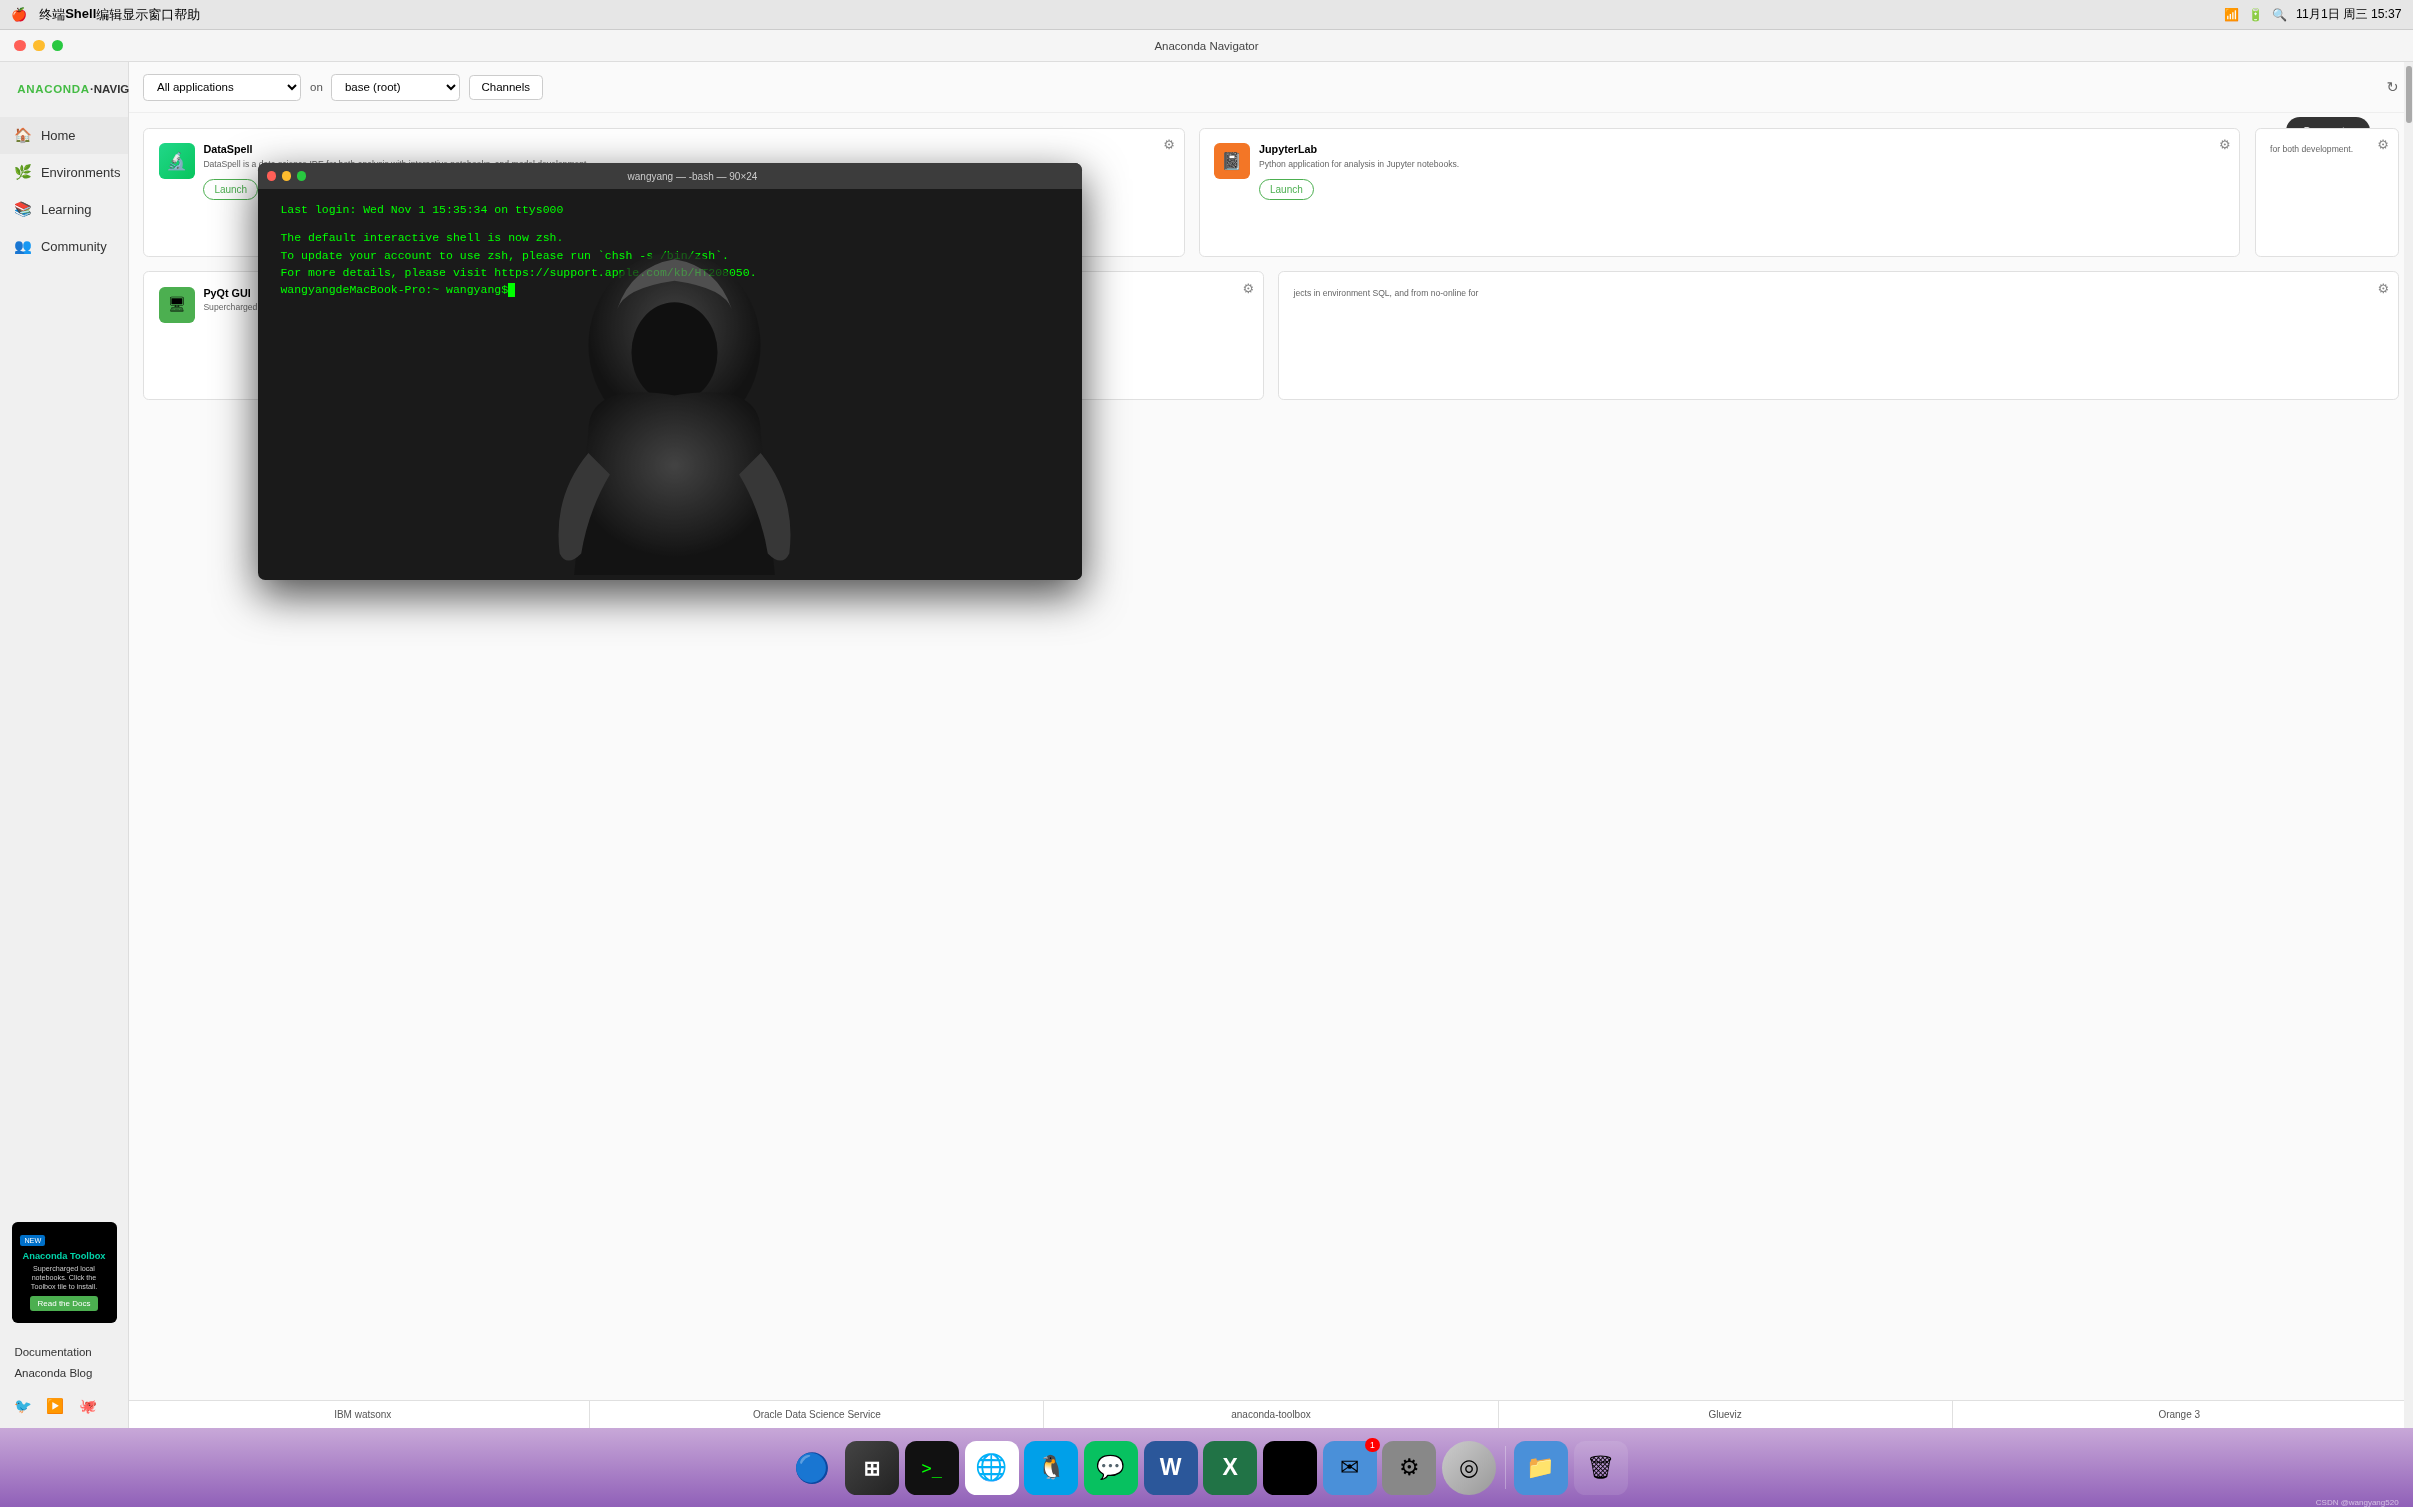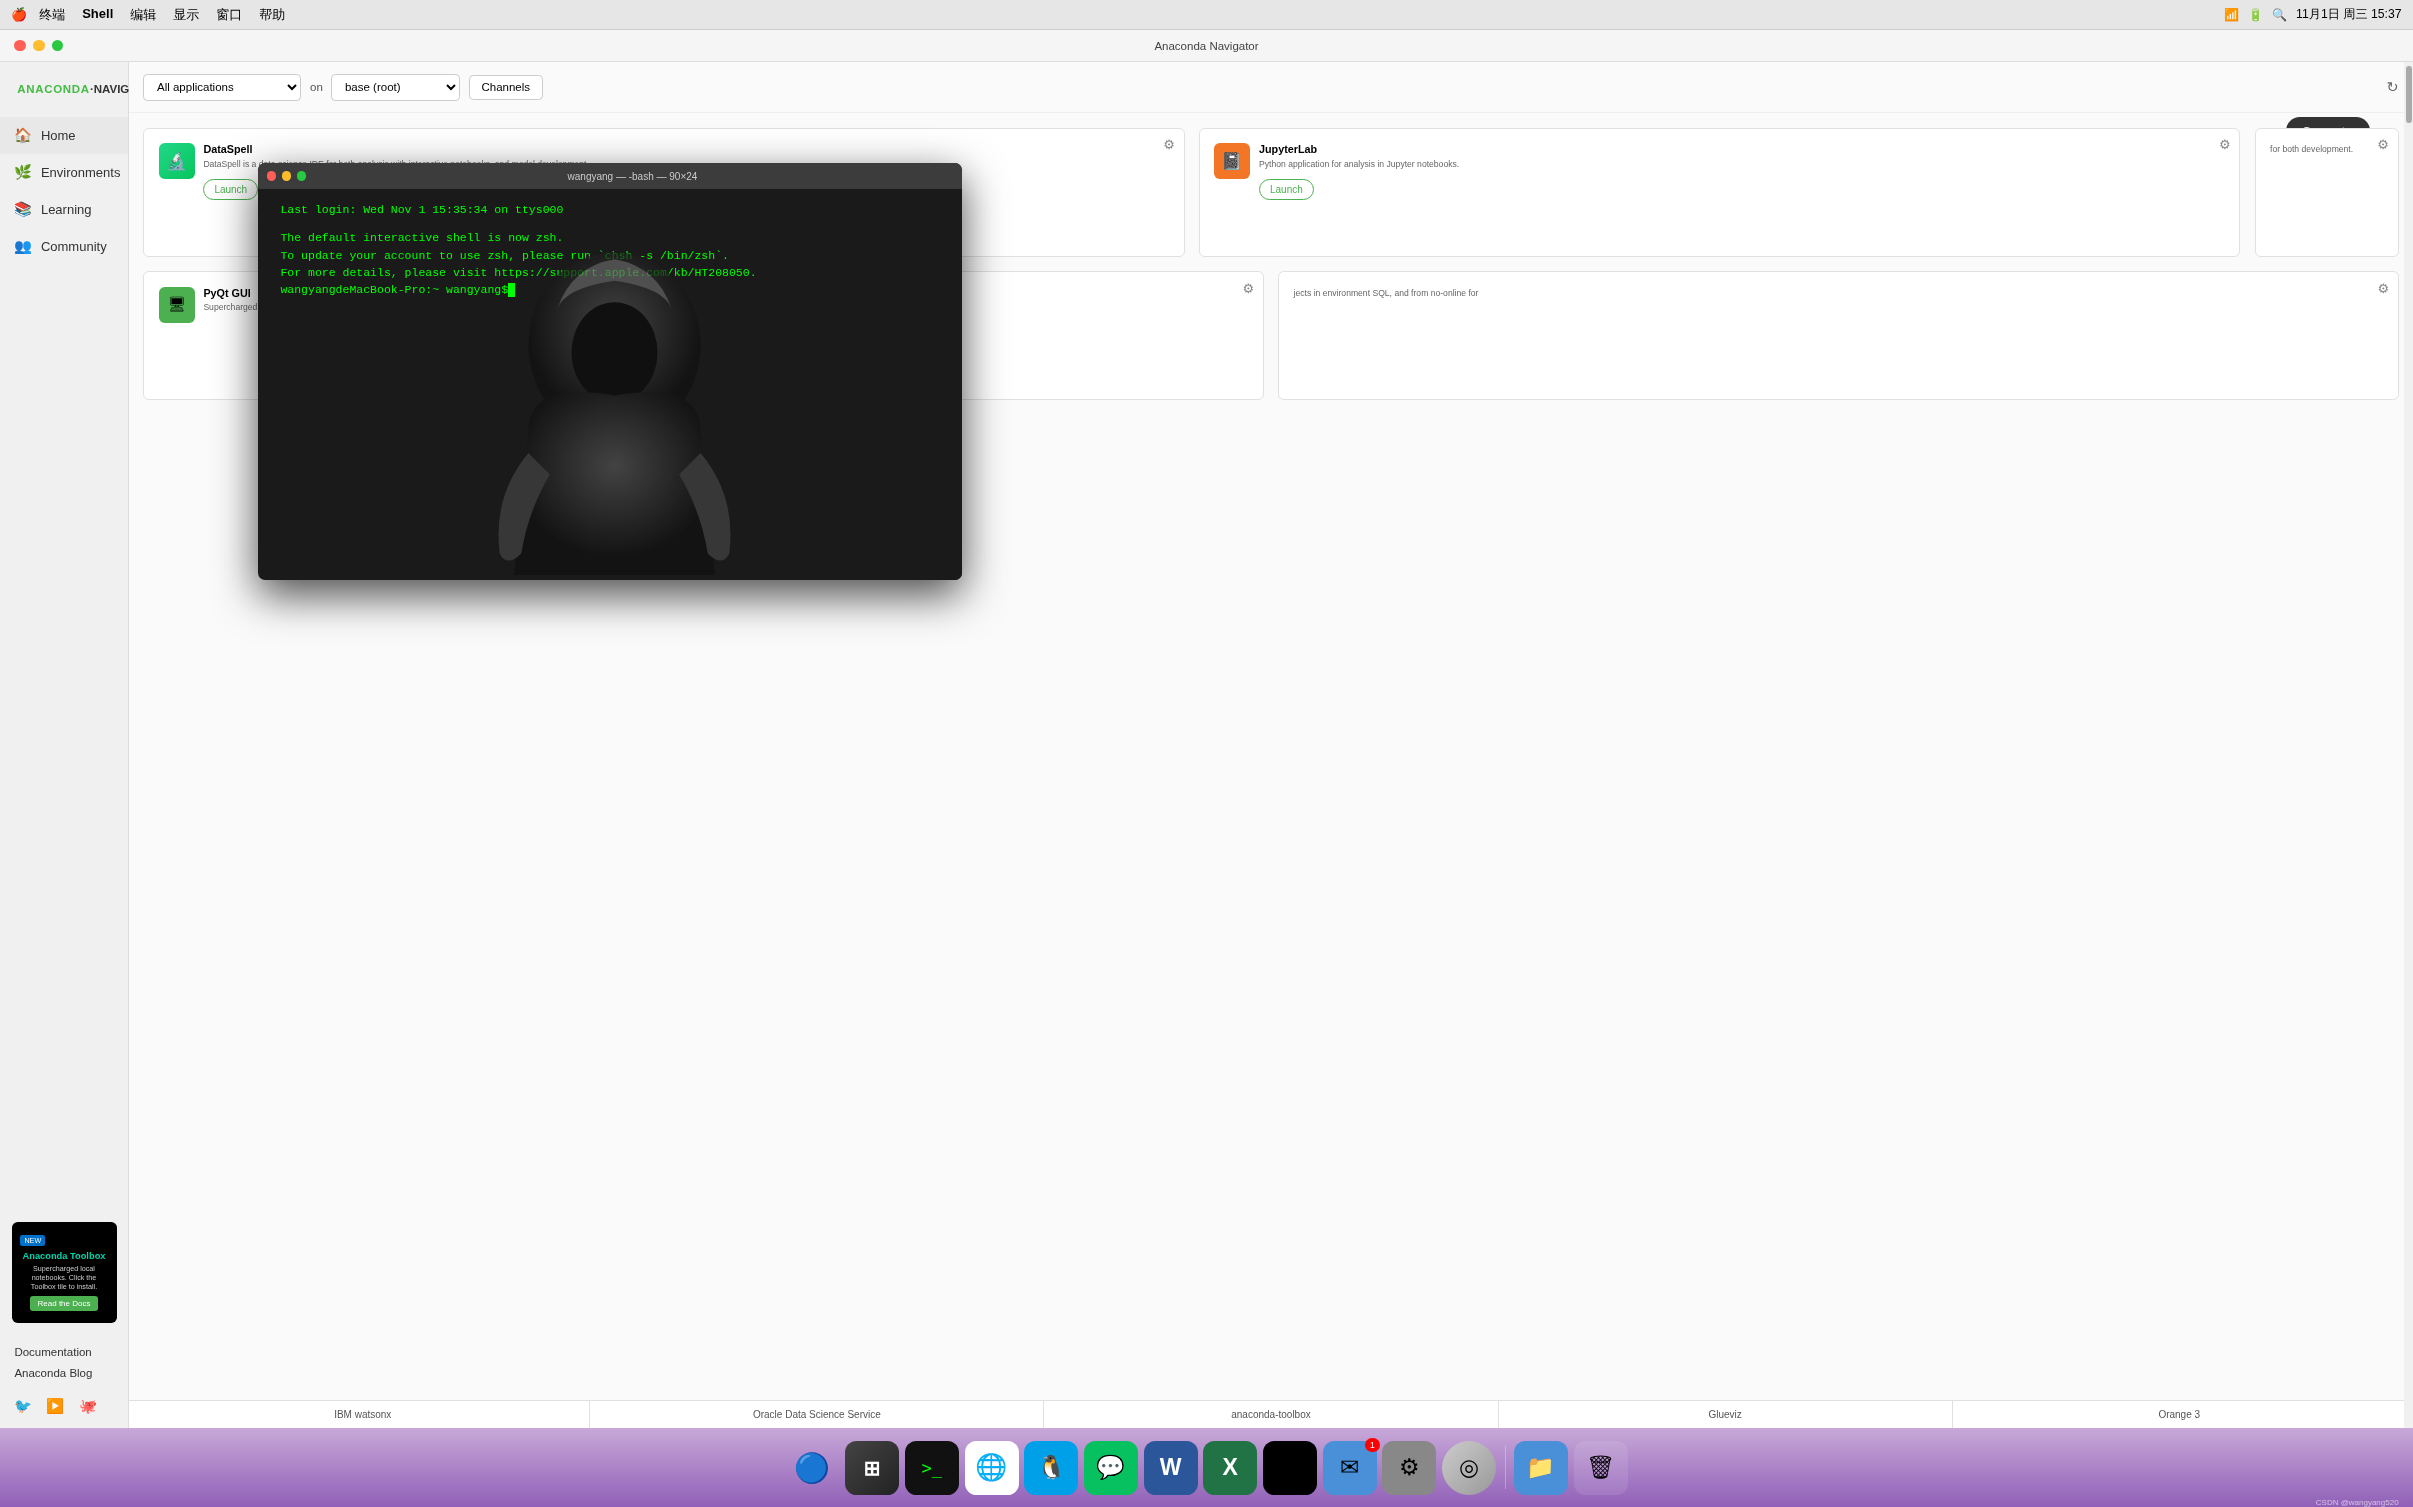--- a/index.html
+++ b/index.html
@@ -5,21 +5,21 @@
     * { box-sizing: border-box; margin: 0; padding: 0; }
     body { font-family: -apple-system, BlinkMacSystemFont, 'Helvetica Neue', sans-serif; background: #e8e8e8; width: 2413px; height: 1508px; overflow: hidden; position: relative; }
 
     
     .menubar {
       width: 100%; height: 30px; background: rgba(230,230,230,0.95);
       display: flex; align-items: center; padding: 0 11.5px;
       border-bottom: 0.7px solid #ccc; position: relative; z-index: 100;
     }
     .menubar-apple { font-size: 13px; margin-right: 11.5px; }
-    .menubar-items { display: flex; gap: 17px; font-size: 13px; font-weight: 500; }
+    .menubar-items { display: flex; font-size: 13px; font-weight: 500; }
     .menubar-right { margin-left: auto; display: flex; align-items: center; gap: 8.6px; font-size: 10.8px; }
     .menubar-time { font-size: 12.2px; font-weight: 500; }
 
     
     .titlebar {
       width: 100%; height: 32px; background: #f5f5f5;
       display: flex; align-items: center; justify-content: center;
       border-bottom: 0.7px solid #ddd;
     }
     .titlebar-dots { display: flex; gap: 7.2px; position: absolute; left: 14.4px; }
@@ -94,21 +94,21 @@
     }
     .scrollbar-thumb {
       position: absolute; right: 1.4px; top: 3.6px; width: 5.7px; height: 57px;
       background: #aaa; border-radius: 2.9px;
     }
 
     
     .terminal-overlay {
       position: absolute;
       top: 101px; left: 129px;
-      width: 704px; height: 417px;
+      width: 824px; height: 417px;
       background: #1a1a1a;
       border-radius: 7.2px;
       box-shadow: 0 14.4px 43px rgba(0,0,0,0.7);
       z-index: 50;
       overflow: hidden;
     }
     .terminal-titlebar {
       background: #3c3c3c; height: 26px;
       display: flex; align-items: center; padding: 0 8.6px; gap: 5.7px;
     }

